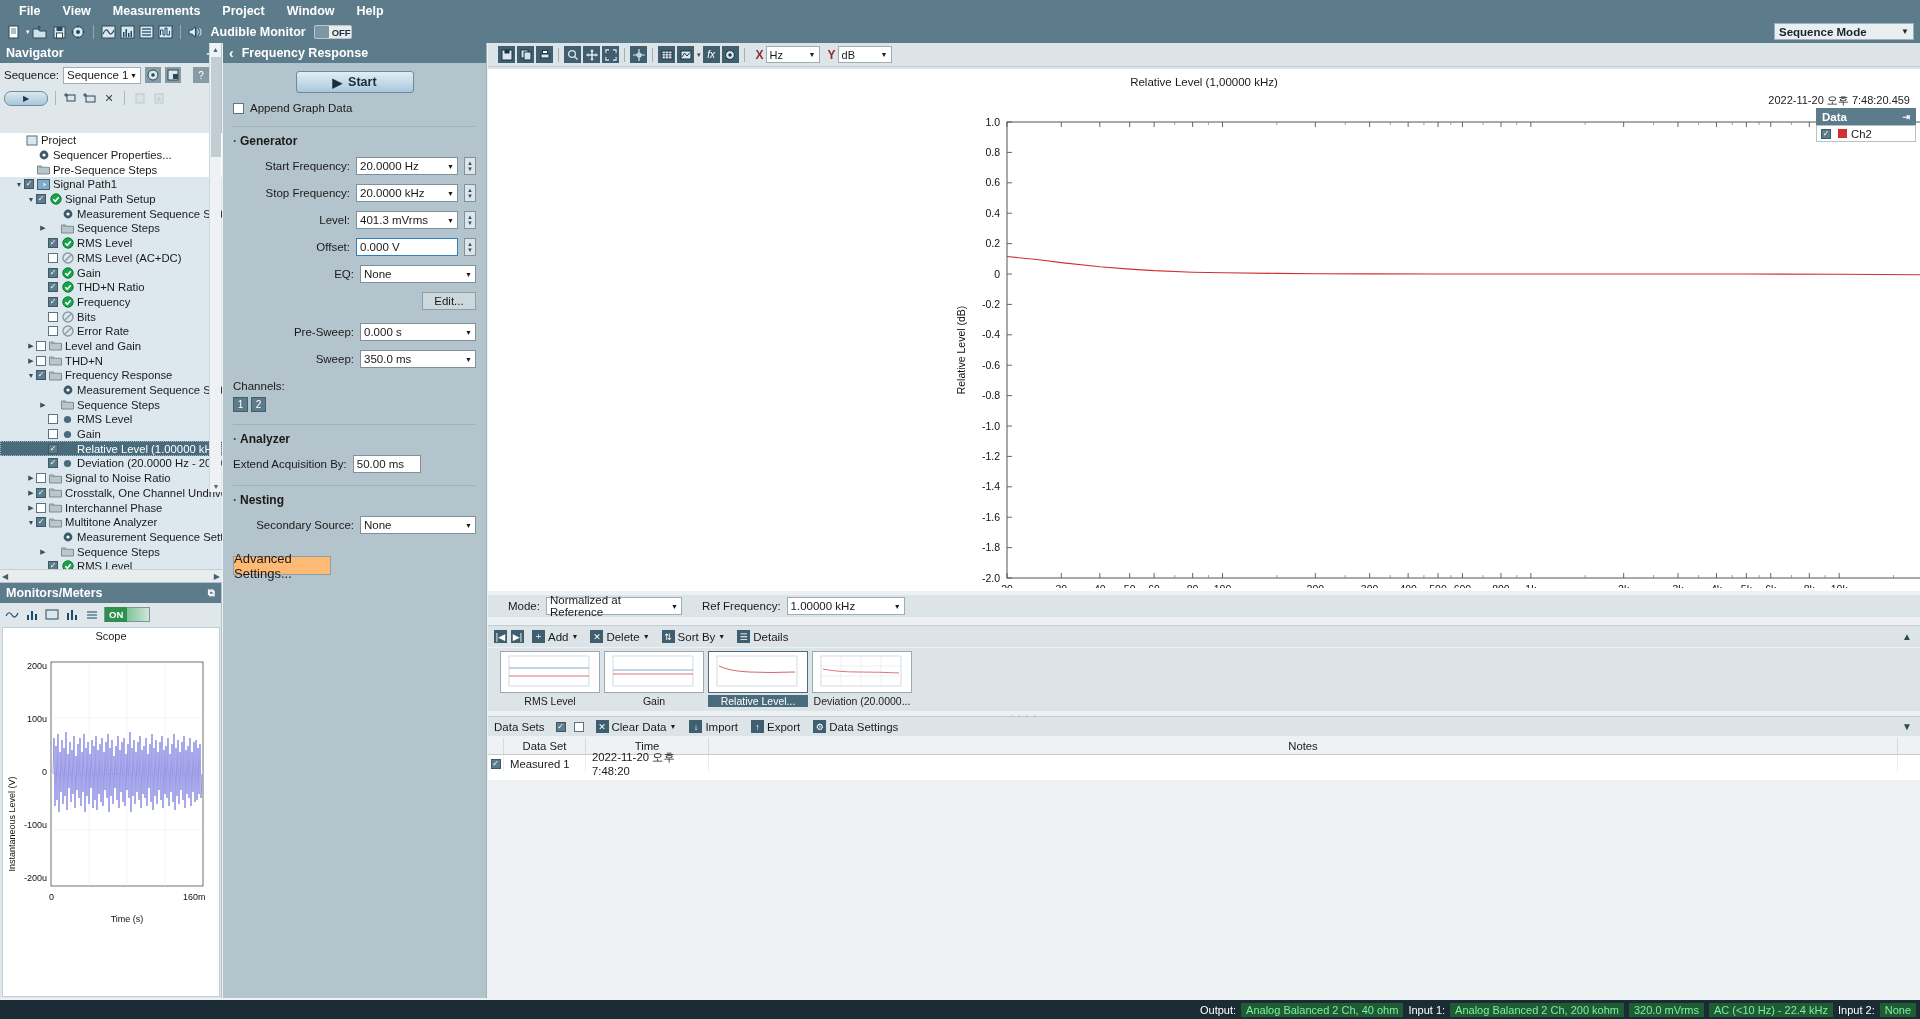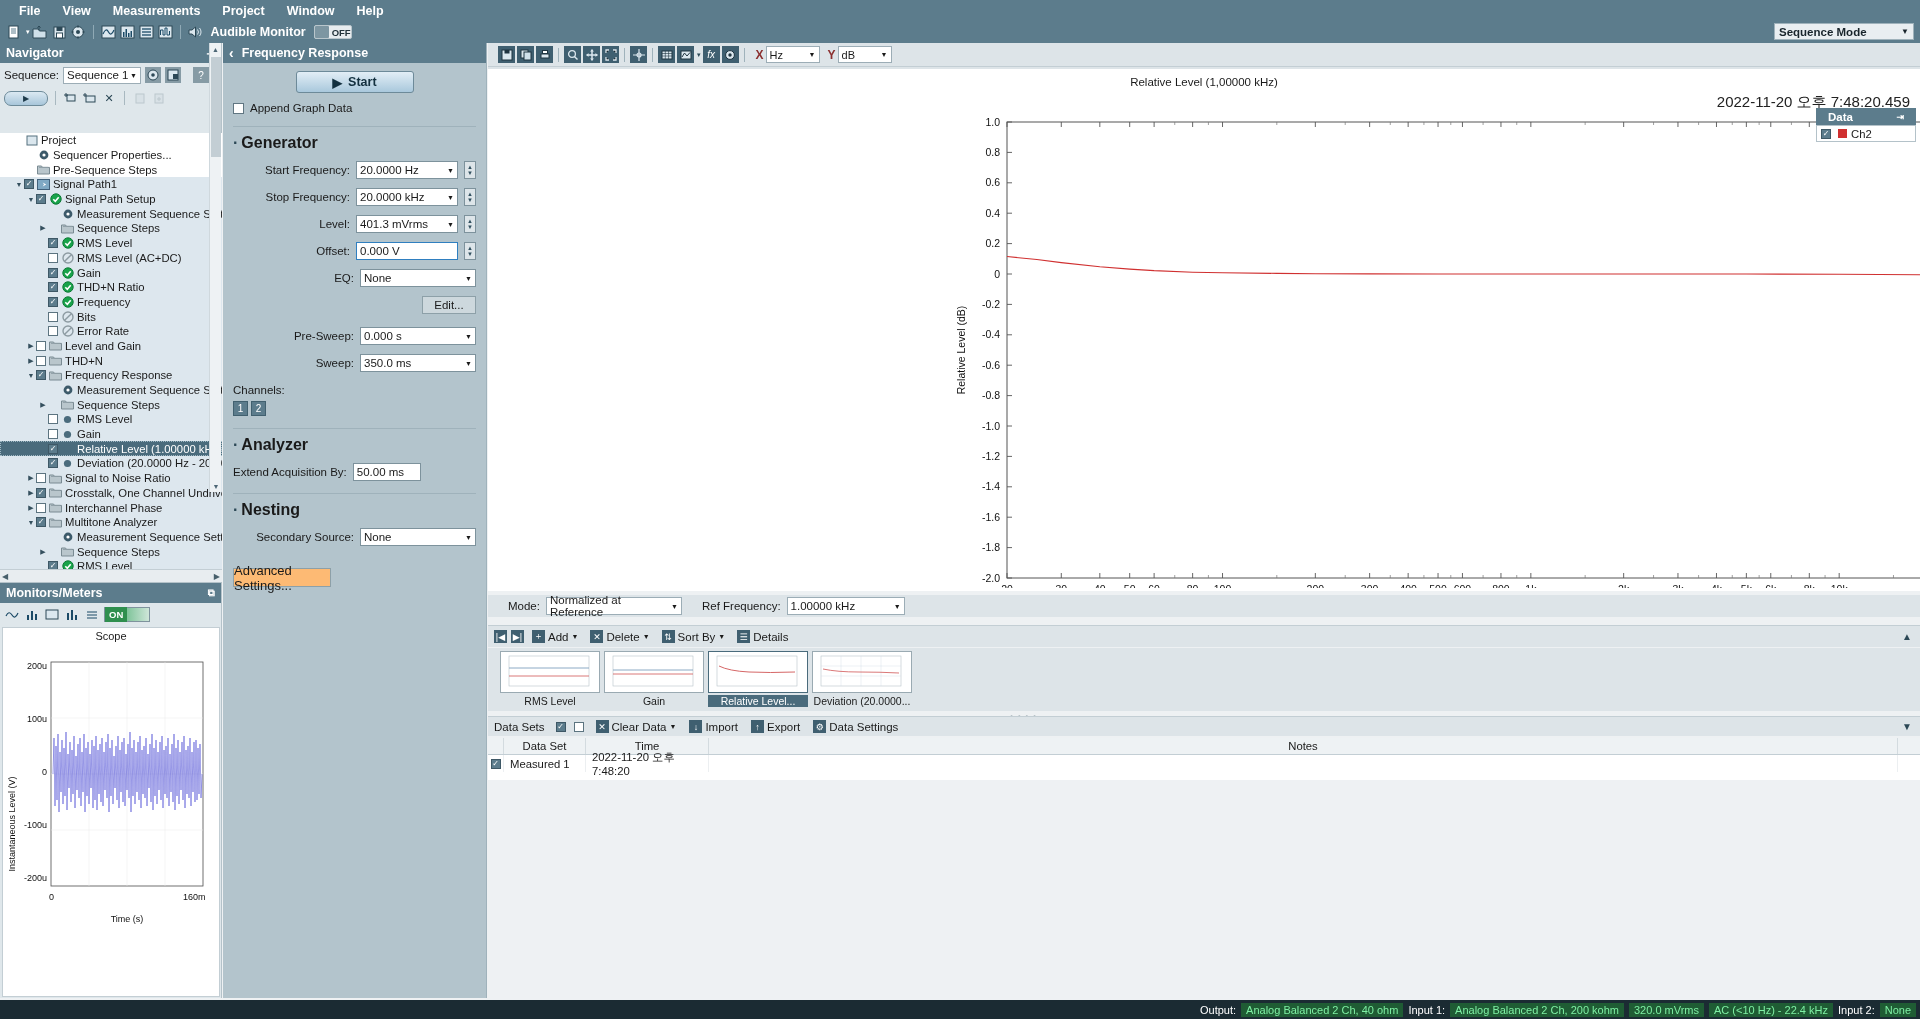--- a/index.html
+++ b/index.html
@@ -120,21 +120,21 @@
   .mpanel{position:absolute;left:223px;top:43px;width:264px;height:955px;background:#b3c4cc;
     border-right:1px solid #9fb2bb;}
   .mp-head{height:20px;background:#5c7c8c;color:#fff;font-weight:bold;font-size:12.5px;
     display:flex;align-items:center;gap:8px;padding-left:6px;}
   .mp-body{padding:8px 10px 0 10px;}
   .startbtn{width:118px;height:22px;margin:0 auto;border:1px solid #6d8a99;border-radius:3px;
     background:linear-gradient(#e2eef6,#a9c8dc);display:flex;align-items:center;justify-content:center;
     gap:6px;font-weight:bold;font-size:12.5px;color:#13303f;}
   .chkline{display:flex;align-items:center;gap:6px;margin-top:9px;font-size:11.5px;}
   .chkbox{width:11px;height:11px;background:#fff;border:1px solid #607682;}
-  .section{font-weight:bold;font-size:16px;margin-top:12px;border-top:1px solid #9fb2bb;padding-top:7px;}
+  .section{font-weight:bold;font-size:12px;margin-top:12px;border-top:1px solid #9fb2bb;padding-top:7px;}
   .section .bul{color:#2c4856;margin-right:3px;}
   .frow{display:flex;align-items:center;justify-content:flex-end;gap:6px;margin-top:9px;font-size:11.5px;}
   .flabel{text-align:right;}
   .fctl{width:102px;height:18px;background:#fff;border:1px solid #7d929c;display:flex;align-items:center;
     padding:0 3px;justify-content:space-between;font-size:11.5px;}
   .fctl.focus{border:1px solid #2f7fc0;}
   .spin{width:12px;height:18px;border:1px solid #7d929c;background:#dde5e9;display:flex;
     flex-direction:column;align-items:center;justify-content:center;font-size:6px;line-height:6px;color:#31505f;}
   .editbtn{width:54px;height:18px;background:#cdd8dd;border:1px solid #8da0a8;display:flex;
     align-items:center;justify-content:center;font-size:11.5px;}
@@ -154,21 +154,21 @@
   .gtb{width:17px;height:17px;display:flex;align-items:center;justify-content:center;
     font-size:11px;color:#2c4856;background:#3f5f70;color:#fff;}
   .gsep{width:1px;height:14px;background:#9fb2bb;margin:0 3px;}
   .axlabel{font-size:12px;color:#8b2f2f;font-weight:bold;margin-left:6px;}
   .unitcombo{width:54px;height:17px;background:#fff;border:1px solid #9cadb6;
     display:flex;align-items:center;justify-content:space-between;padding:0 3px;font-size:11px;}
   .expand-ic{position:absolute;right:8px;top:26px;font-size:12px;color:#2c4856;}
 
   .plot-card{position:absolute;left:488px;top:69px;width:1432px;height:522px;background:#fff;}
   .plot-title{text-align:center;font-size:11.5px;padding-top:7px;}
-  .plot-stamp{position:absolute;right:10px;top:24px;font-size:15px;color:#222;text-align:right;}
+  .plot-stamp{position:absolute;right:10px;top:24px;font-size:11px;color:#222;text-align:right;}
   .ap-logo{position:absolute;right:16px;top:45px;font-style:italic;font-weight:bold;
     font-size:13px;color:#2f6fa8;}
 
   
   .modebar{position:absolute;left:488px;top:595px;width:1432px;height:22px;background:#dde4e8;
     display:flex;align-items:center;gap:6px;padding-left:20px;font-size:11.5px;}
   .modebar .mc{height:18px;background:#fff;border:1px solid #9cadb6;display:flex;
     align-items:center;justify-content:space-between;padding:0 3px;font-size:11.5px;}
 
   
@@ -193,21 +193,21 @@
     border-top:1px solid #c3ced4;}
   .dstable{position:absolute;left:488px;top:738px;width:1432px;height:42px;background:#fff;}
   .dsthead{display:flex;height:17px;background:#eef2f4;border-bottom:1px solid #c3ced4;font-size:11.3px;}
   .dsthead div{border-right:1px solid #d3dbdf;display:flex;align-items:center;justify-content:center;}
   .dsrow{display:flex;height:17px;font-size:11.3px;align-items:center;}
   .dsrow div{border-right:1px solid #eceff1;display:flex;align-items:center;padding-left:6px;height:17px;}
 
   
   .dpanel{position:absolute;right:4px;top:108px;width:100px;height:40px;}
   .dp-head{height:17px;background:#5c7c8c;color:#fff;font-weight:bold;font-size:11.5px;
-    display:flex;align-items:center;justify-content:space-between;padding:0 12px;}
+    display:flex;align-items:center;justify-content:space-between;padding:0 6px;}
   .dp-row{height:17px;background:#fff;border:1px solid #b4c2c9;display:flex;align-items:center;
     gap:4px;padding-left:4px;font-size:11.3px;}
   .swatch{width:9px;height:9px;background:#d03030;}
 
   
   .status{position:absolute;left:0;bottom:0;width:1920px;height:19px;background:#1b2b33;
     display:flex;align-items:center;justify-content:flex-end;gap:5px;padding-right:4px;
     font-size:11px;color:#d5e2e8;}
   .st-green{background:#1f5c34;color:#7ef0a4;padding:1px 5px;}
   .st-lbl{color:#ffffff;}

